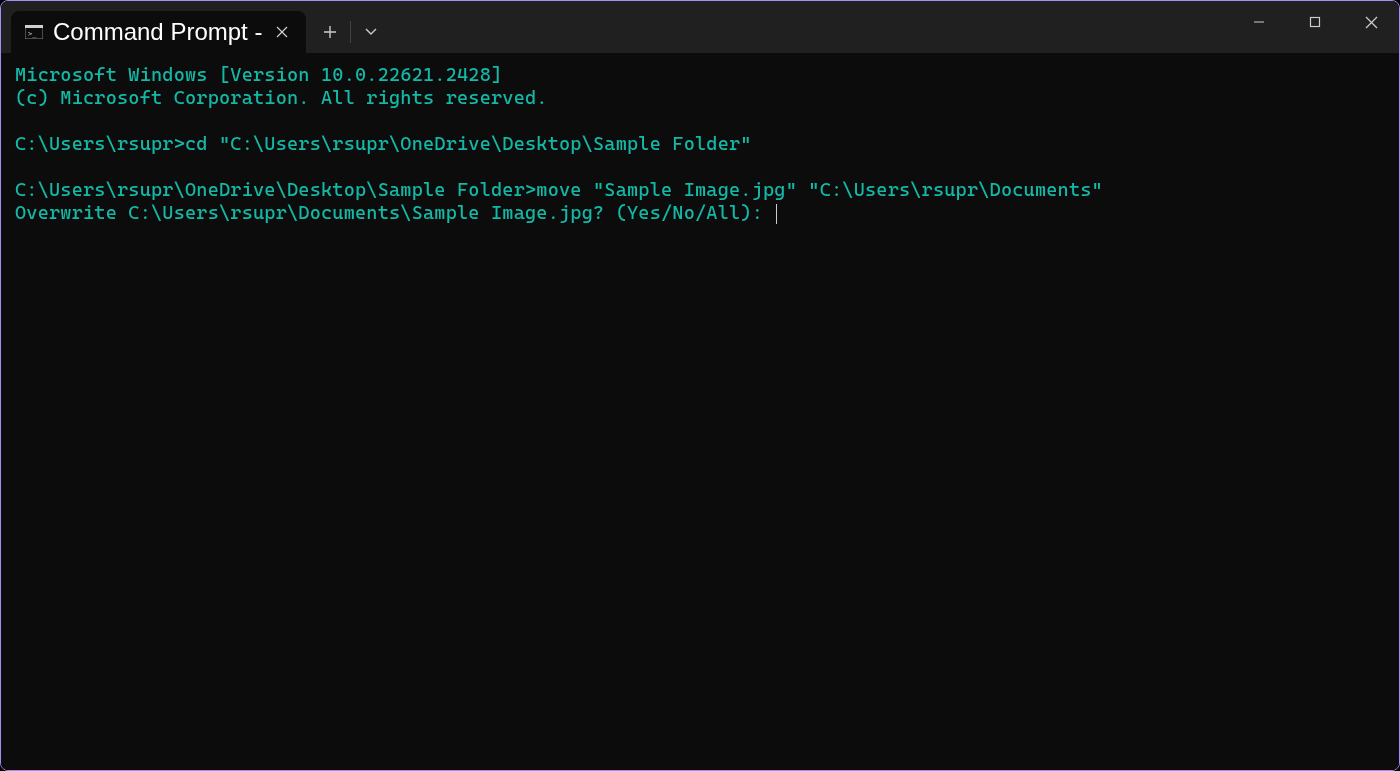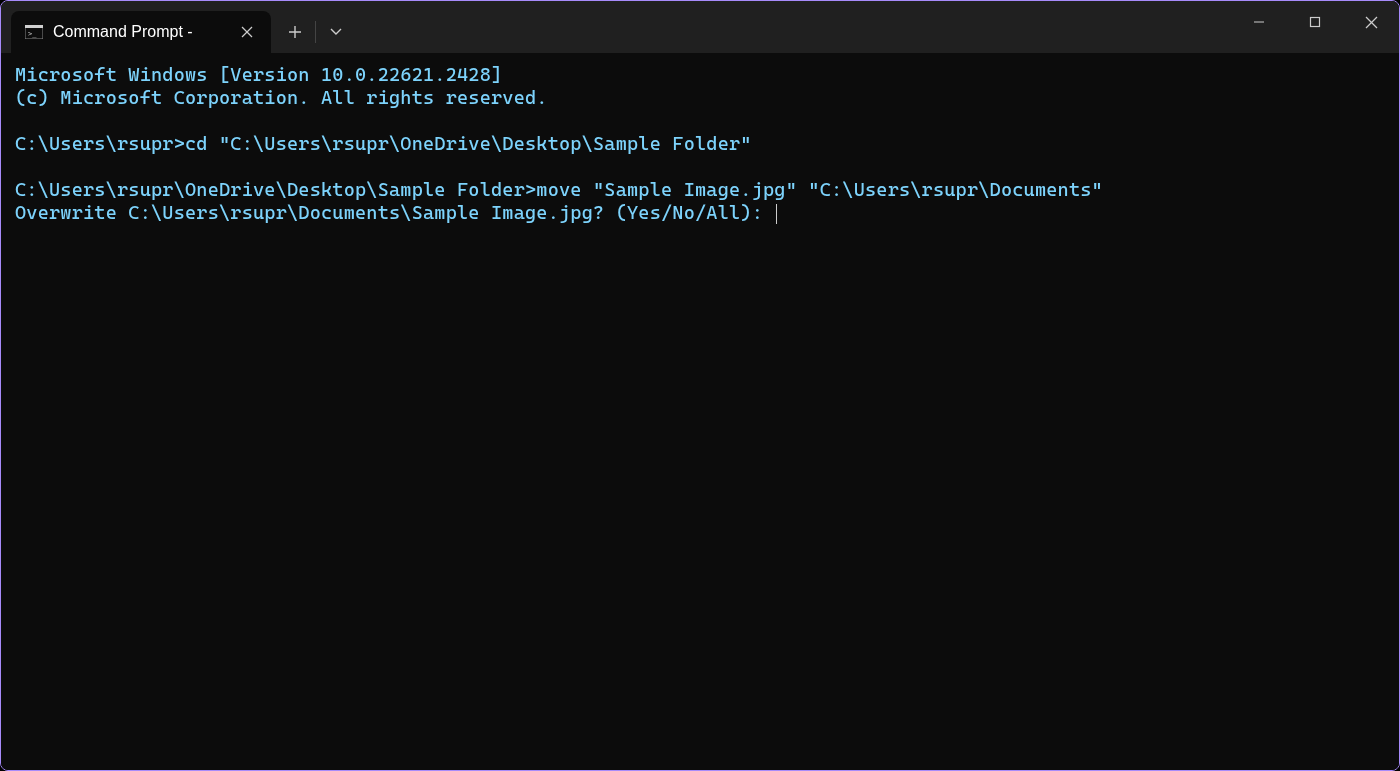--- a/index.html
+++ b/index.html
@@ -38,21 +38,21 @@
     }
     .tab-icon {
       width: 18px;
       height: 14px;
       display: inline-flex;
       align-items: center;
       justify-content: center;
     }
     .tab-title {
       font-family: 'Segoe UI', sans-serif;
-      font-size: 16px;
+      font-size: 24px;
       font-weight: 500;
       flex: 1;
       white-space: nowrap;
       overflow: hidden;
     }
     .tab-close {
       width: 20px;
       height: 20px;
       display: flex;
       align-items: center;
@@ -95,21 +95,21 @@
       display: flex;
       align-items: center;
       justify-content: center;
       color: #ccc;
       cursor: pointer;
     }
     .terminal {
       background: #0c0c0c;
       height: calc(100% - 52px);
       padding: 10px 14px;
-      color: #7dd3fc;
+      color: #14b8a6;
       font-size: 19px;
       line-height: 23px;
       white-space: pre;
       font-family: 'Cascadia Mono', 'Consolas', monospace;
       letter-spacing: 0.2px;
     }
     .cursor {
       display: inline-block;
       width: 1px;
       height: 20px;

